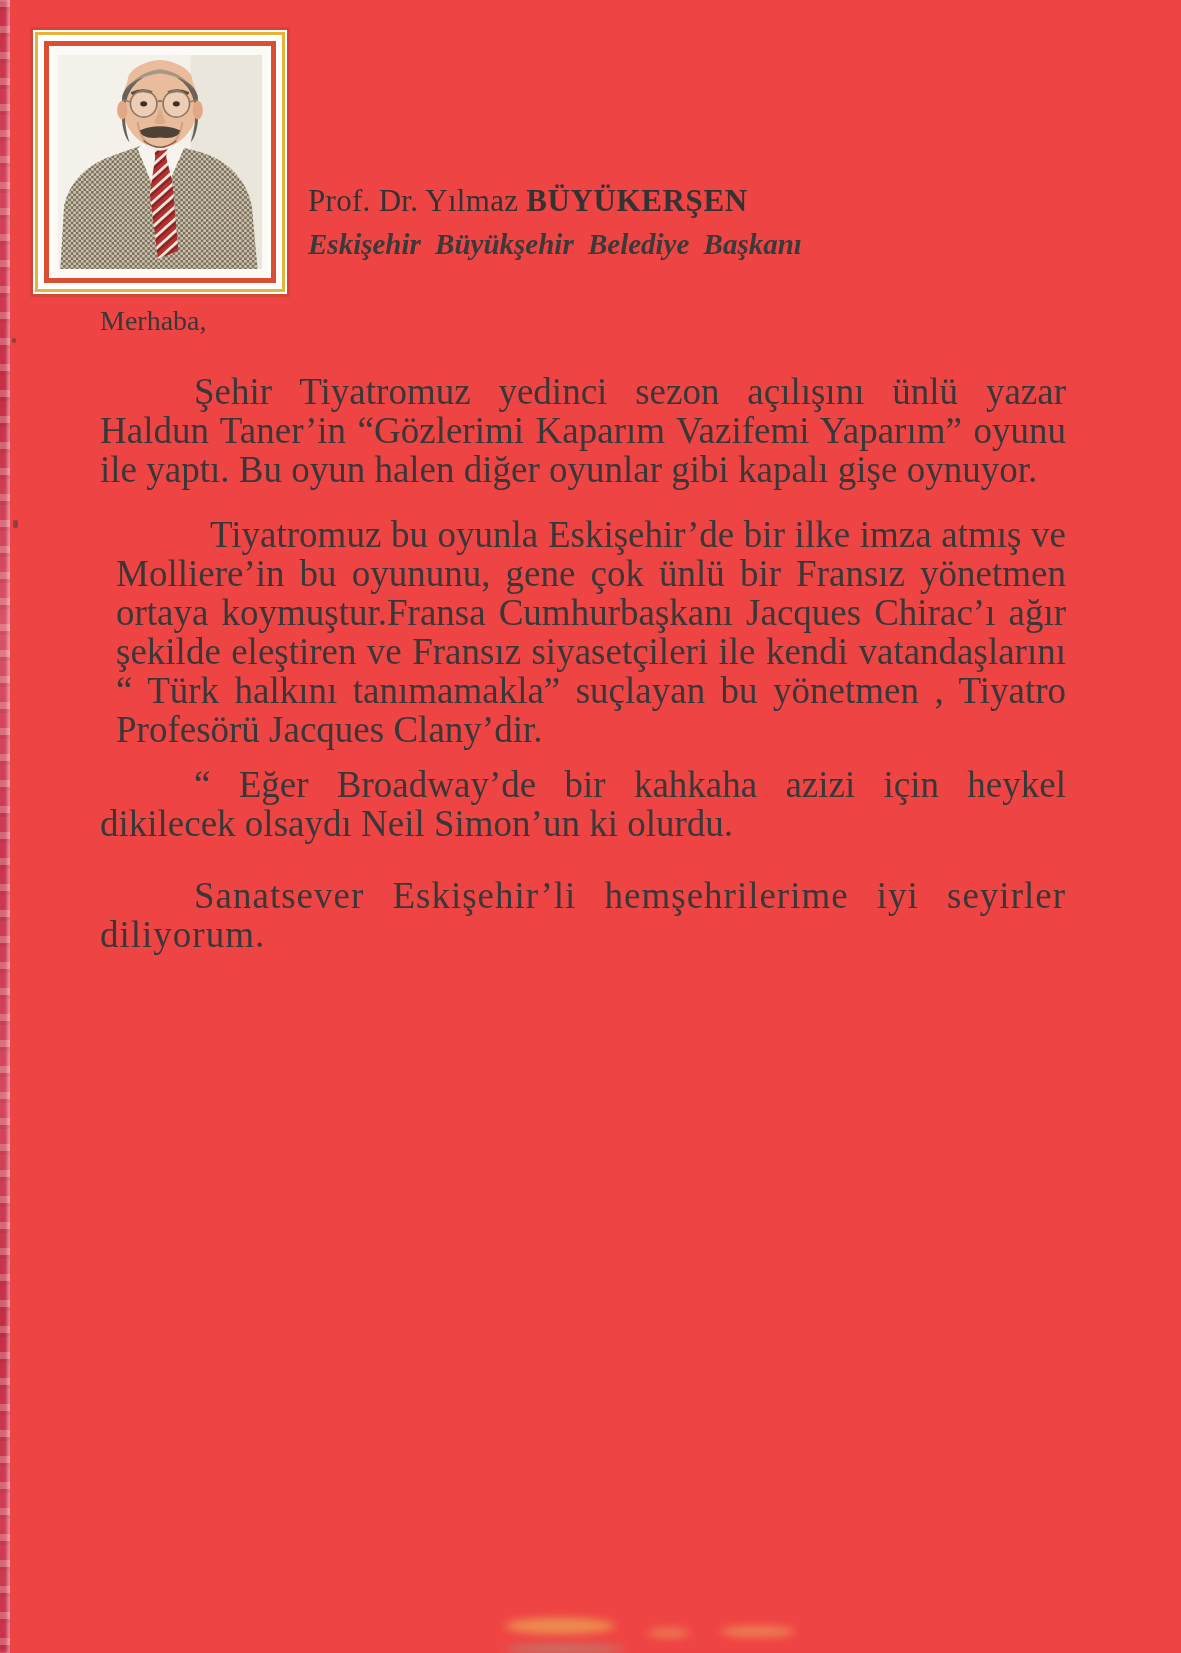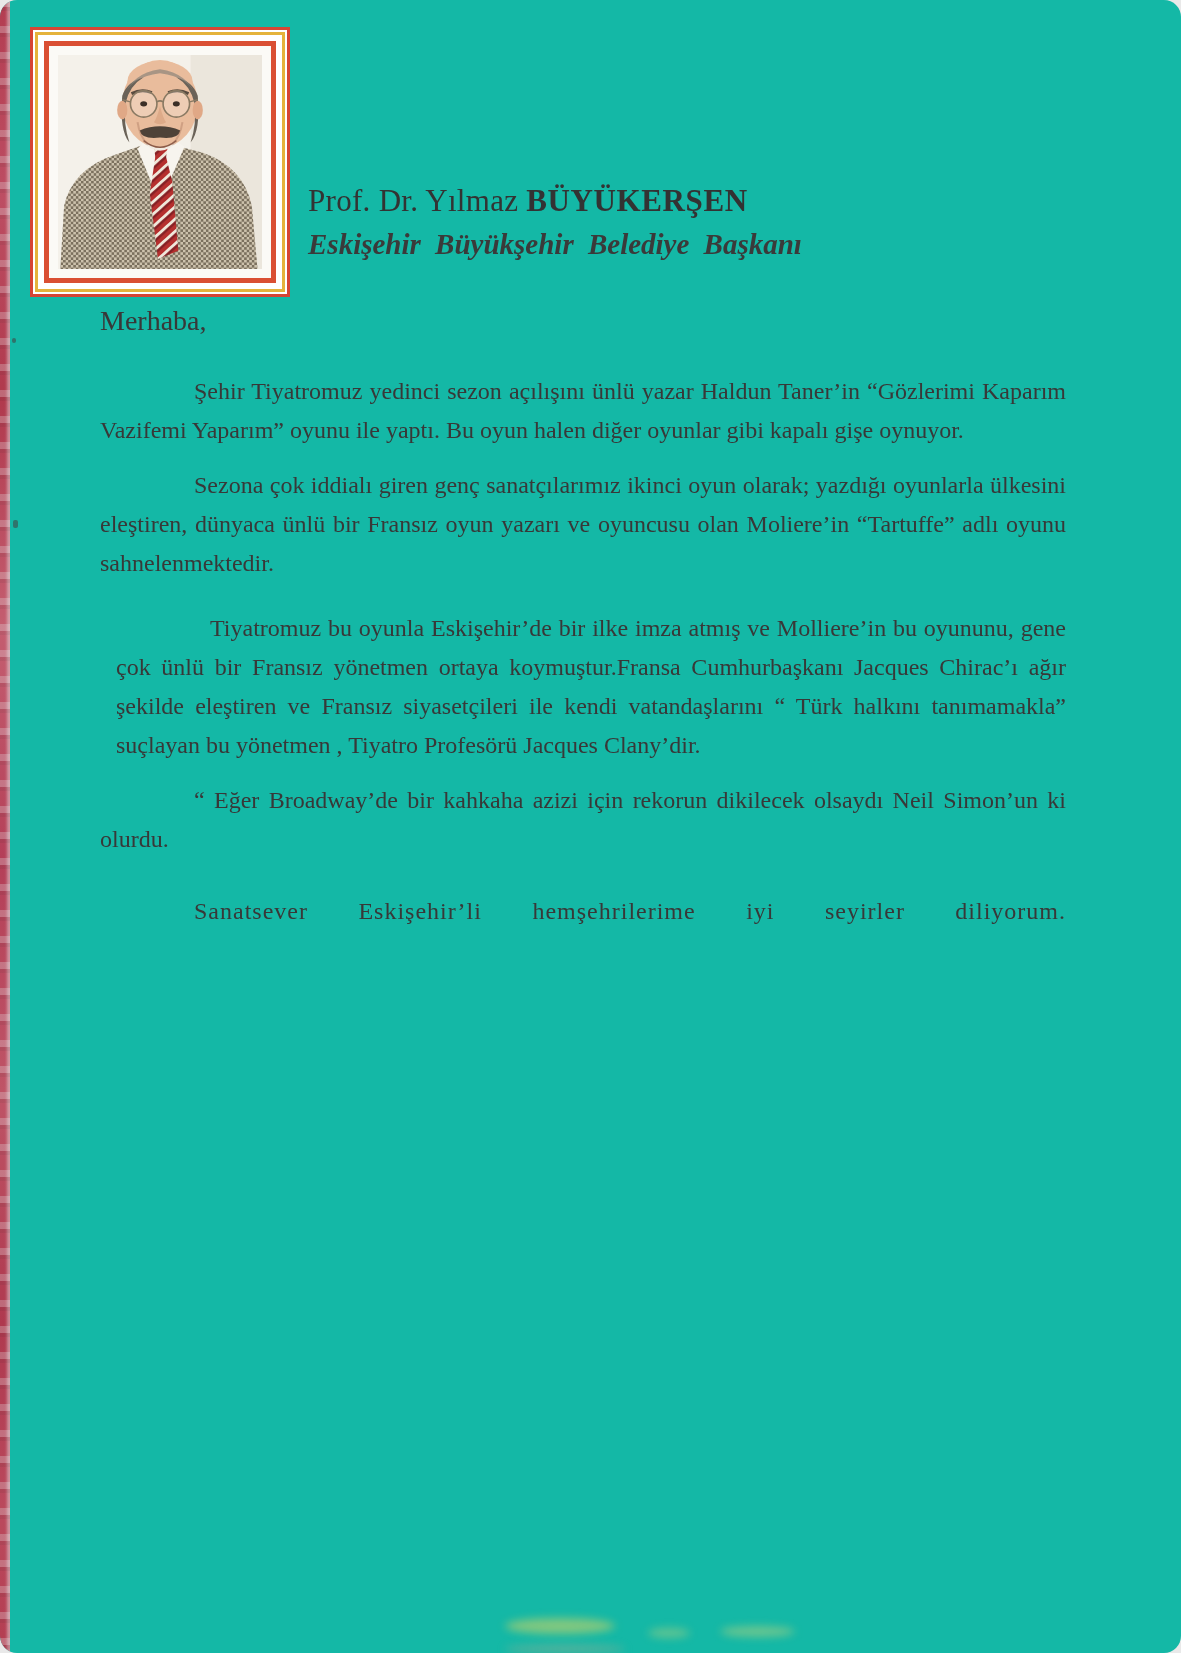--- a/index.html
+++ b/index.html
@@ -1,24 +1,23 @@
 <!DOCTYPE html>
 <html><head>
 <meta charset="utf-8">
 <style>
   html,body{margin:0;padding:0;background:#e9e9e9;}
   .page{
     position:relative;
     width:1181px;height:1653px;
     margin:0 auto;
-    background:#14b8a6;
+    background:#ef4444;
     overflow:hidden;
     font-family:"Liberation Serif", serif;
     color:#383838;
-    border-radius:17px;
   }
   
   .binding{
     position:absolute;left:0;top:0;width:10px;height:100%;
     background:linear-gradient(to bottom,
       #c53049,#d0435c 12%,#c22c44 24%,#d8556b 38%,
       #c63350 52%,#d24a60 66%,#c02c46 80%,#cd3e56 92%,#c53049);
     box-shadow:inset -3px 0 3px rgba(255,255,255,.45);
     opacity:.9;
   }
@@ -39,21 +38,21 @@
   
   .header{position:absolute;left:308px;top:183px;white-space:nowrap;}
   .header-name{font-size:31px;letter-spacing:.3px;color:#333;}
   .header-name .surname{font-weight:bold;letter-spacing:.6px;}
   .header-sub{font-size:29px;font-style:italic;word-spacing:7px;margin-top:9px;color:#3a3a3a;font-weight:bold;}
   
   .body-col{position:absolute;left:100px;top:303px;width:966px;}
   .greeting{font-size:28px;line-height:36px;}
   .para{
     margin:16px 0 0 0;
-    font-size:24px;line-height:39px;
+    font-size:37px;line-height:39px;
     text-align:justify;text-indent:94px;
   }
   .sp-first{margin-top:33px;}
   .wide-lines{margin-top:42px;line-height:66px;}
   .sp-24{margin-top:26px;margin-left:16px;}
   .sp-52{margin-top:33px;}
   .stretch-last{text-align-last:justify;}
   .spread{letter-spacing:1px;word-spacing:6px;}
   
   .smudge{position:absolute;border-radius:50%;filter:blur(4px);pointer-events:none;}
@@ -135,23 +134,22 @@
   </div>
 
   <div class="header">
     <div class="header-name"><span>Prof. Dr. Yılmaz </span><span class="surname">BÜYÜKERŞEN</span></div>
     <div class="header-sub">Eskişehir Büyükşehir Belediye Başkanı</div>
   </div>
 
   <div class="body-col">
     <div class="greeting">Merhaba,</div>
     <p class="para sp-first">Şehir Tiyatromuz yedinci sezon açılışını ünlü yazar Haldun Taner’in “Gözlerimi Kaparım Vazifemi Yaparım” oyunu ile yaptı. Bu oyun halen diğer oyunlar gibi kapalı gişe oynuyor.</p>
-    <p class="para">Sezona çok iddialı giren genç sanatçılarımız ikinci oyun olarak; yazdığı oyunlarla ülkesini eleştiren, dünyaca ünlü bir Fransız oyun yazarı ve oyuncusu olan Moliere’in “Tartuffe”  adlı oyunu sahnelenmektedir.</p>
     <p class="para sp-24">Tiyatromuz bu oyunla Eskişehir’de bir ilke imza atmış ve Molliere’in bu oyununu, gene çok ünlü bir Fransız yönetmen ortaya koymuştur.Fransa Cumhurbaşkanı Jacques Chirac’ı ağır şekilde eleştiren ve Fransız siyasetçileri ile kendi vatandaşlarını “ Türk halkını tanımamakla” suçlayan bu yönetmen , Tiyatro Profesörü Jacques Clany’dir.</p>
-    <p class="para">“ Eğer Broadway’de bir kahkaha azizi için rekorun dikilecek olsaydı Neil Simon’un ki olurdu.</p>
+    <p class="para">“ Eğer Broadway’de bir kahkaha azizi için heykel dikilecek olsaydı Neil Simon’un ki olurdu.</p>
     <p class="para sp-52 stretch-last spread">Sanatsever Eskişehir’li hemşehrilerime iyi seyirler diliyorum.</p>
   </div>
 
   <div class="smudge sm1"></div>
   <div class="smudge sm2"></div>
   <div class="smudge sm3"></div>
   <div class="smudge sm4"></div>
   <div class="speck" style="left:13px;top:520px;width:5px;height:8px;"></div>
   <div class="speck" style="left:12px;top:338px;width:4px;height:5px;"></div>
 

